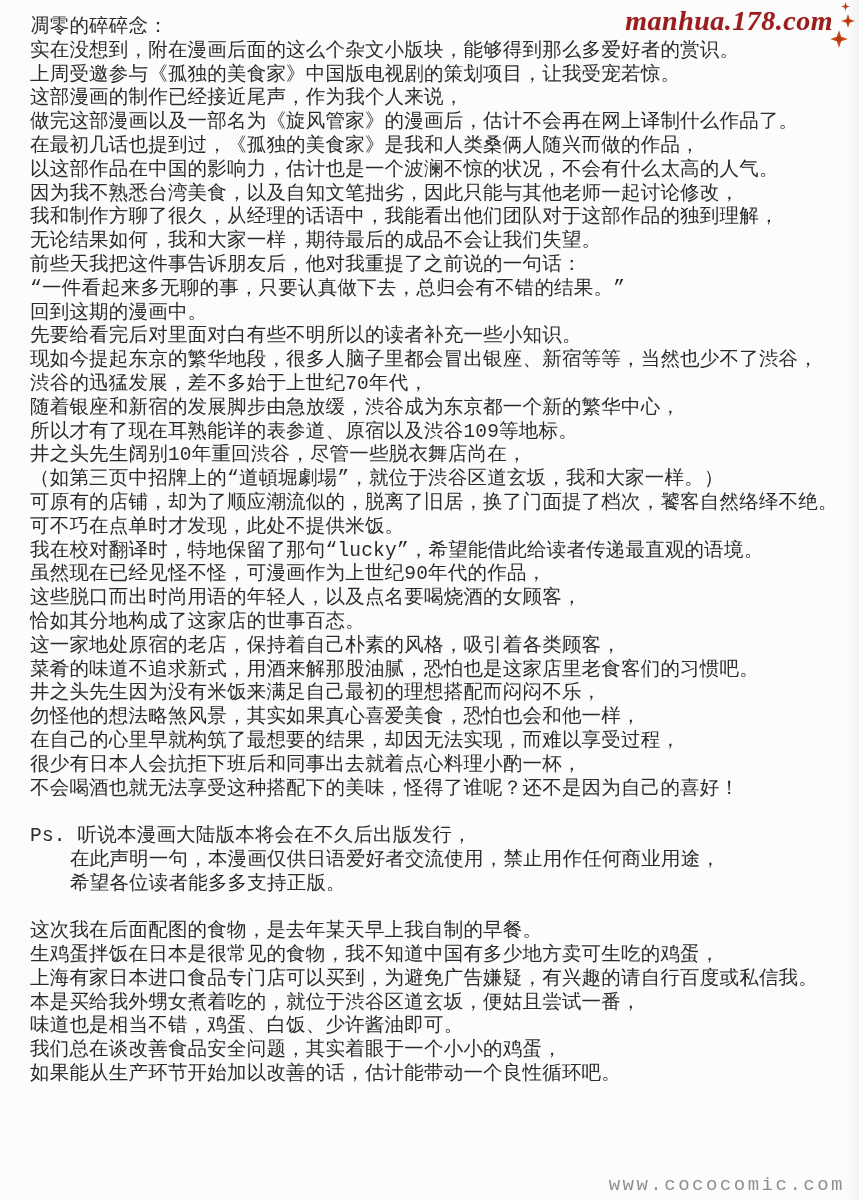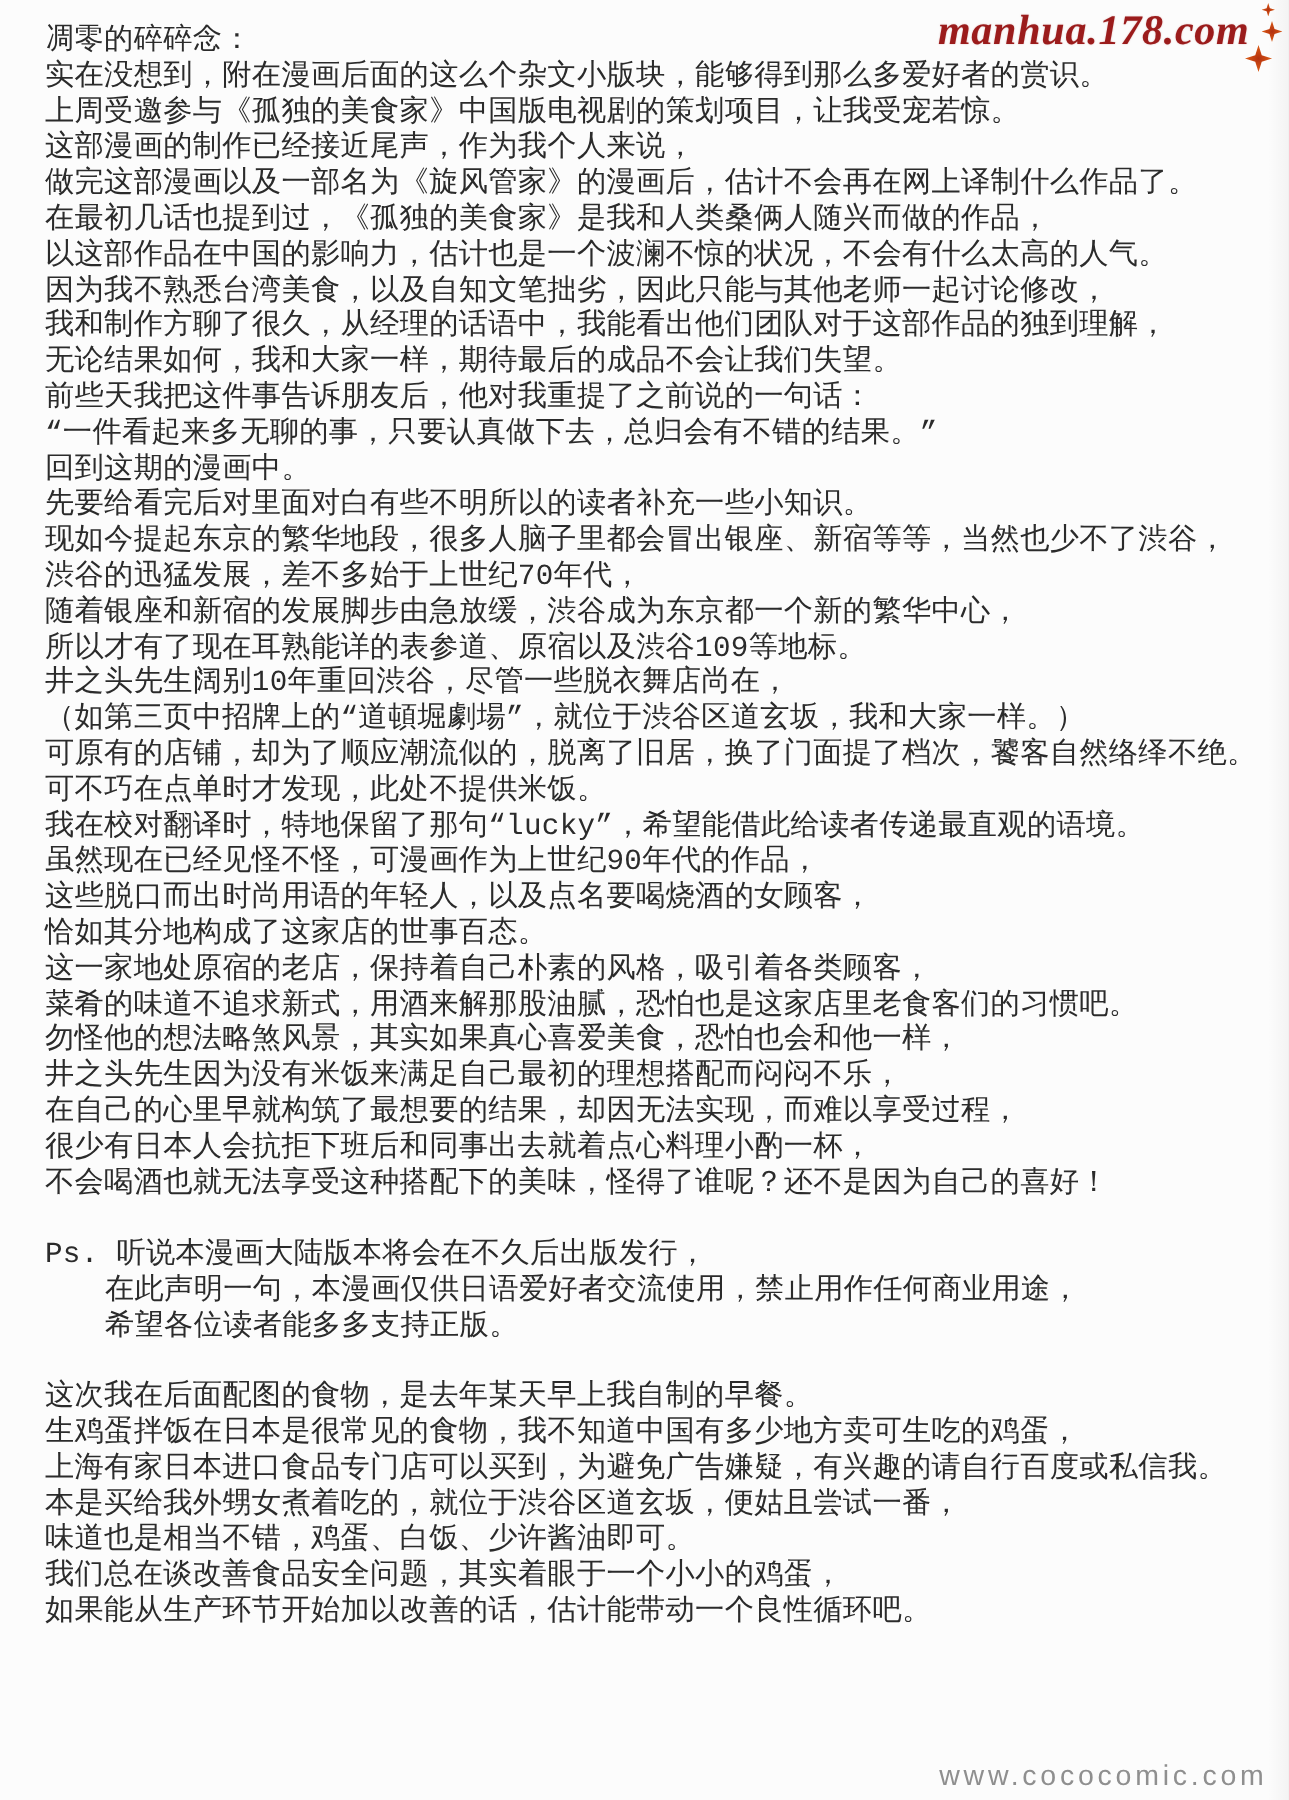--- a/index.html
+++ b/index.html
@@ -71,21 +71,21 @@
   }
   .star.s1 { width: 9px;  height: 9px;  top: 0px;  right: 5px; }
   .star.s2 { width: 14px; height: 14px; top: 12px; right: 0px; }
   .star.s3 { width: 18px; height: 18px; top: 28px; right: 7px; }
 
   
   .wm-bottom {
     position: absolute;
     right: 14px;
     bottom: 4px;
-    font-family: Liberation Sans, sans-serif;
+    font-family: Liberation Mono, monospace;
     font-size: 19px;
     letter-spacing: 2.5px;
     color: var(--bottom-gray, #8f8f8f);
   }
 </style>
 </head>
 <body>
 
 <div class="page" style="color: rgb(43, 43, 43);">
 
@@ -121,22 +121,22 @@
         <div class="line">井之头先生阔别10年重回渋谷，尽管一些脱衣舞店尚在，</div>
         <div class="line">（如第三页中招牌上的“道頓堀劇場”，就位于渋谷区道玄坂，我和大家一样。）</div>
         <div class="line">可原有的店铺，却为了顺应潮流似的，脱离了旧居，换了门面提了档次，饕客自然络绎不绝。</div>
         <div class="line">可不巧在点单时才发现，此处不提供米饭。</div>
         <div class="line">我在校对翻译时，特地保留了那句“lucky”，希望能借此给读者传递最直观的语境。</div>
         <div class="line">虽然现在已经见怪不怪，可漫画作为上世纪90年代的作品，</div>
         <div class="line">这些脱口而出时尚用语的年轻人，以及点名要喝烧酒的女顾客，</div>
         <div class="line">恰如其分地构成了这家店的世事百态。</div>
         <div class="line">这一家地处原宿的老店，保持着自己朴素的风格，吸引着各类顾客，</div>
         <div class="line">菜肴的味道不追求新式，用酒来解那股油腻，恐怕也是这家店里老食客们的习惯吧。</div>
+        <div class="line">井之头先生因为没有米饭来满足自己最初的理想搭配而闷闷不乐，</div>
         <div class="line">勿怪他的想法略煞风景，其实如果真心喜爱美食，恐怕也会和他一样，</div>
-        <div class="line">井之头先生因为没有米饭来满足自己最初的理想搭配而闷闷不乐，</div>
         <div class="line">在自己的心里早就构筑了最想要的结果，却因无法实现，而难以享受过程，</div>
         <div class="line">很少有日本人会抗拒下班后和同事出去就着点心料理小酌一杯，</div>
         <div class="line">不会喝酒也就无法享受这种搭配下的美味，怪得了谁呢？还不是因为自己的喜好！</div>
         <div class="line blank"></div>
         <div class="line">Ps. 听说本漫画大陆版本将会在不久后出版发行，</div>
         <div class="line indent">在此声明一句，本漫画仅供日语爱好者交流使用，禁止用作任何商业用途，</div>
         <div class="line indent">希望各位读者能多多支持正版。</div>
         <div class="line blank"></div>
         <div class="line">这次我在后面配图的食物，是去年某天早上我自制的早餐。</div>
         <div class="line">生鸡蛋拌饭在日本是很常见的食物，我不知道中国有多少地方卖可生吃的鸡蛋，</div>

